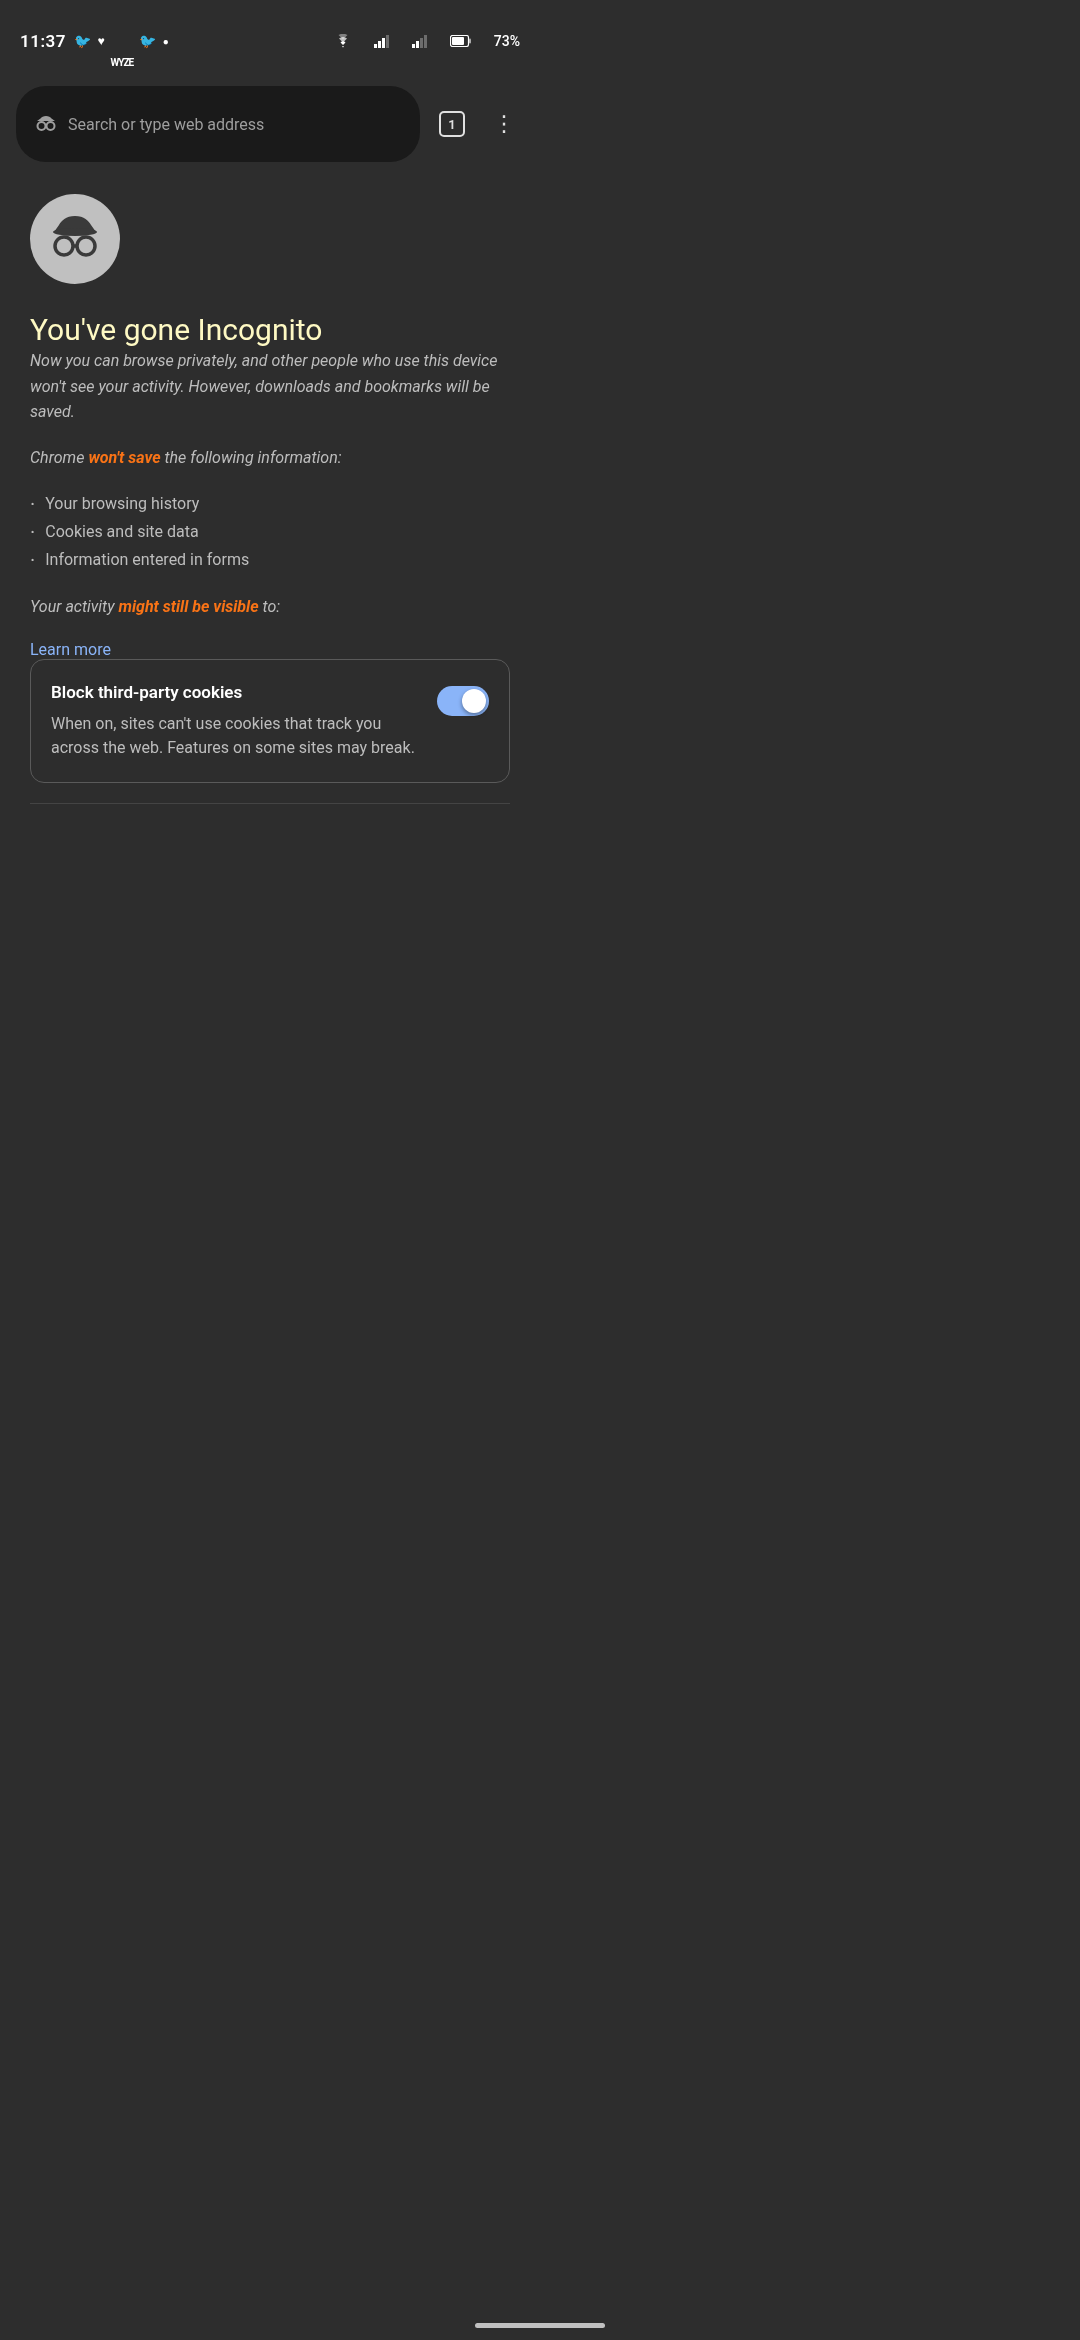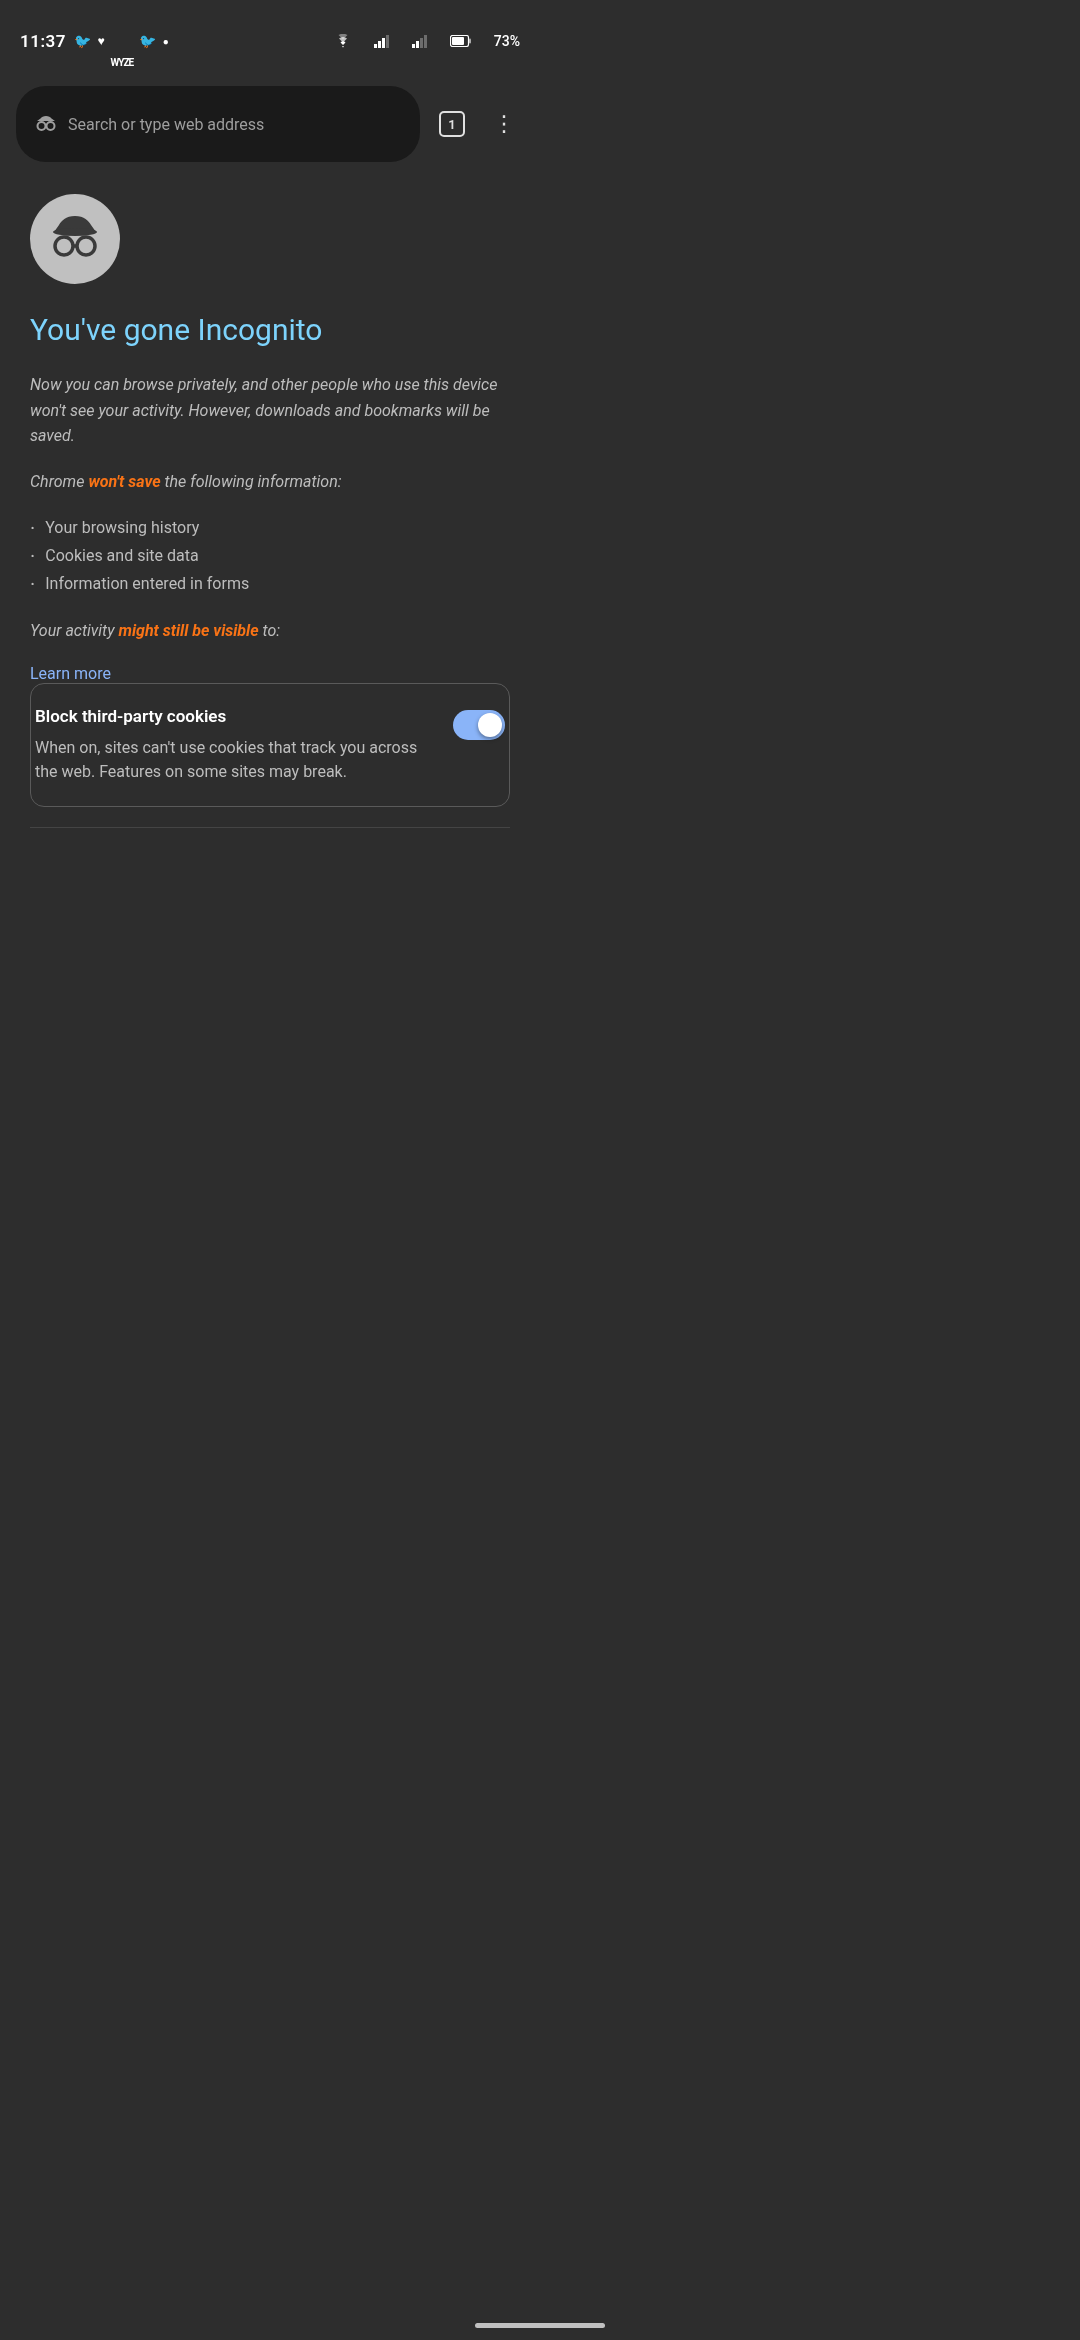--- a/index.html
+++ b/index.html
@@ -141,22 +141,21 @@
 
     .incognito-svg {
       width: 58px;
       height: 58px;
     }
 
     
     .page-title {
       font-size: 30px;
       font-weight: 400;
-      color: #7dd3fc;
-      margin-bottom: 24px;
+      color: #fef9c3;
       line-height: 1.2;
     }
 
     
     .body-text {
       font-size: 16px;
       color: #bdbdbd;
       line-height: 1.6;
       margin-bottom: 20px;
       font-style: italic;
@@ -196,21 +195,21 @@
       font-size: 16px;
       cursor: pointer;
       text-decoration: none;
       display: inline-block;
     }
 
     
     .cookie-card {
       border: 1px solid #5a5a5a;
       border-radius: 14px;
-      padding: 22px 4px;
+      padding: 22px 20px;
       display: flex;
       align-items: flex-start;
       gap: 16px;
       background: transparent;
       margin-bottom: 20px;
     }
 
     .cookie-card-text {
       flex: 1;
     }

